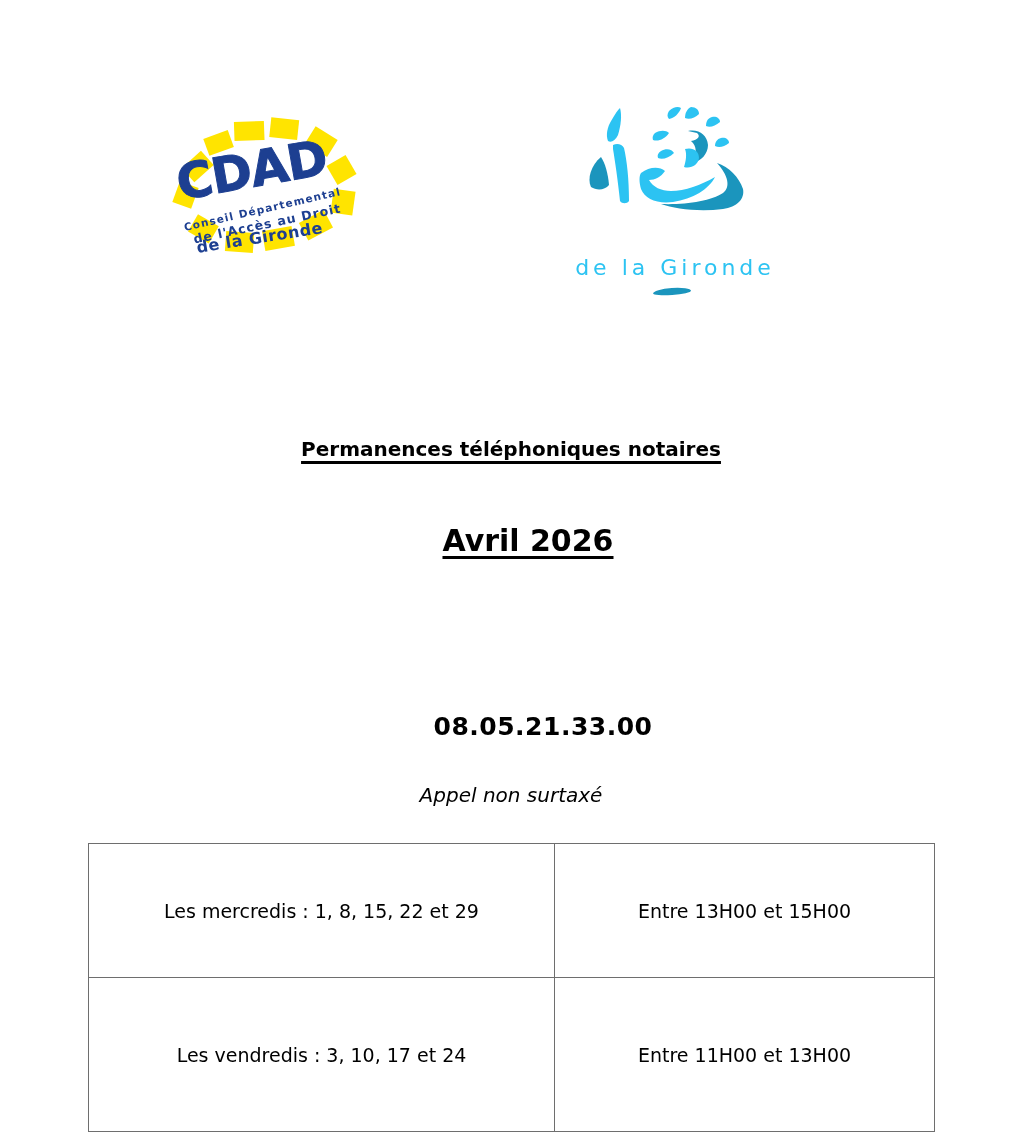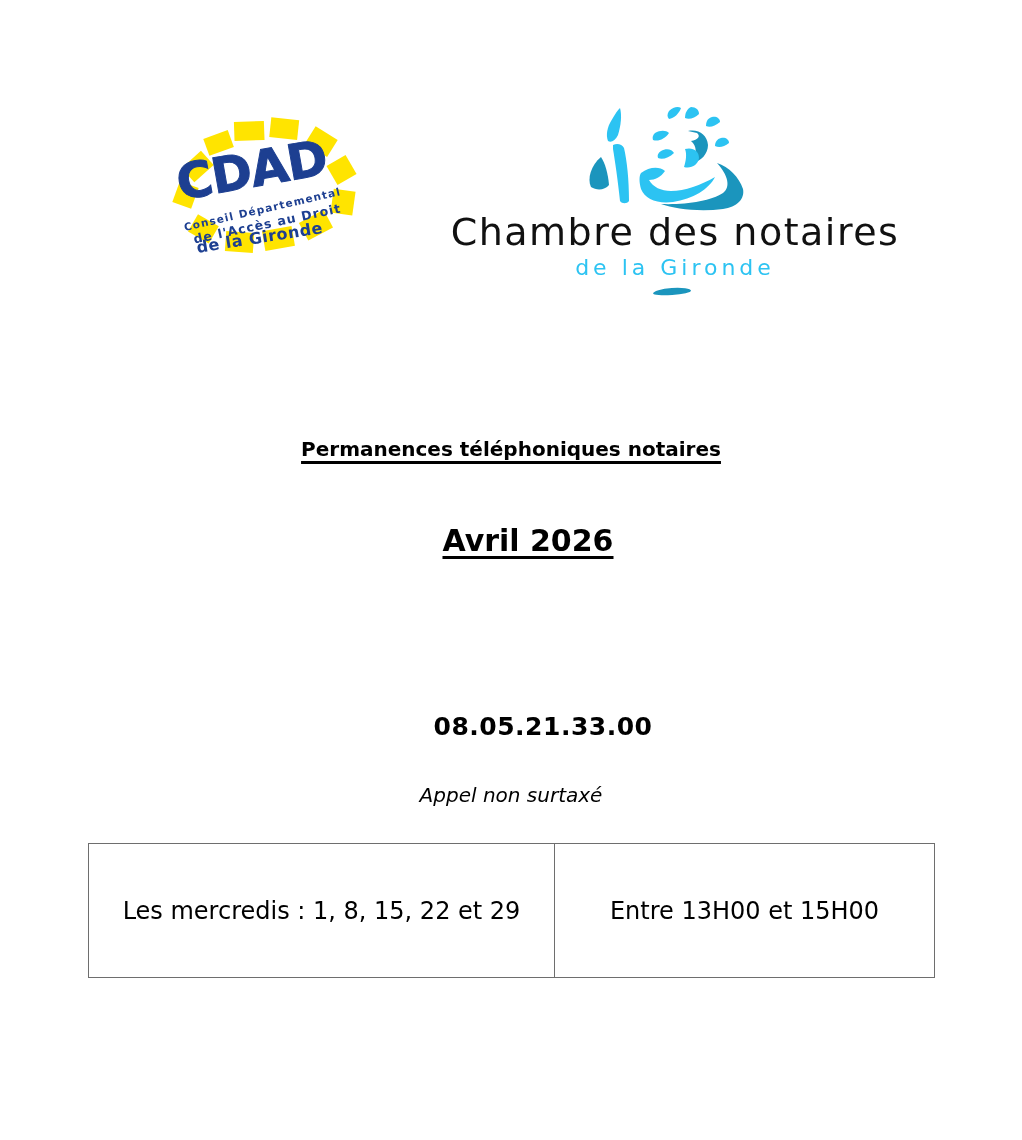--- a/index.html
+++ b/index.html
@@ -216,21 +216,21 @@
     top: 843px;
     width: 844px;
     border-collapse: collapse;
     table-layout: fixed;
   }
   .schedule-table td {
     border: 1px solid #6e6e6e;
     text-align: center;
     vertical-align: middle;
     font-family: "DejaVu Sans", "Liberation Sans", sans-serif;
-    font-size: 24px;
+    font-size: 19px;
     font-weight: 400;
     color: #000000;
     padding: 0;
   }
   .schedule-table tr { height: 134px; }
   .schedule-table tr.row-last { height: 154px; }
   .col-days  { width: 465px; }
   .col-hours { width: 379px; margin-left: 15px; }
 </style>
 </head>
@@ -276,32 +276,35 @@
       <path d="M156 33 C160 32 164 34 164 38 C159 42 154 43 150 41 C150 37 152 34 156 33 Z" fill="#2cc3f2"></path>
       <path d="M96 46 C101 43 107 44 109 48 C104 53 97 55 93 53 C92 50 93 48 96 46 Z" fill="#2cc3f2"></path>
 
       <path d="M123 26 C134 24 142 30 143 40 C143 49 136 56 128 58 C132 49 132 41 126 36 C133 35 136 31 132 28 Z" fill="#1b95bd"></path>
       <path d="M120 44 C128 42 134 46 134 53 C133 60 126 64 119 62 C121 56 122 49 120 44 Z" fill="#2cc3f2"></path>
 
       <path d="M76 68 C84 62 94 61 100 66 C96 72 90 75 84 75 C88 82 96 86 106 86 C120 86 136 80 150 72 C144 84 128 94 108 97 C92 99 80 94 76 84 C74 77 74 71 76 68 Z" fill="#2cc3f2"></path>
 
       <path d="M152 58 C164 62 174 72 178 84 C180 94 172 102 158 104 C134 107 110 104 96 99 C120 100 146 96 158 88 C166 82 163 70 152 58 Z" fill="#1b95bd"></path>
     </svg>
-    <div class="notaires-name">Chambre des notaires</div>
     <div class="notaires-sub">de la Gironde</div>
     <div class="notaires-dash"></div>
   </div>
 </div>
 
 <div class="doc-title"><span class="u">Permanences téléphoniques notaires</span></div>
 <div class="doc-month"><span class="u">Avril 2026</span></div>
 
 <div class="phone-number">08.05.21.33.00</div>
 <div class="phone-note">Appel non surtaxé</div>
 
 <table class="schedule-table">
   <tbody>
     <tr>
       <td class="col-days">Les mercredis : 1, 8, 15, 22 et 29</td>
       <td class="col-hours">Entre 13H00 et 15H00</td>
     </tr>
+    <tr class="row-last">
+      <td class="col-days">Les vendredis : 3, 10, 17 et 24</td>
+      <td class="col-hours">Entre 11H00 et 13H00</td>
+    </tr>
   </tbody>
 </table>
 
 </body></html>

